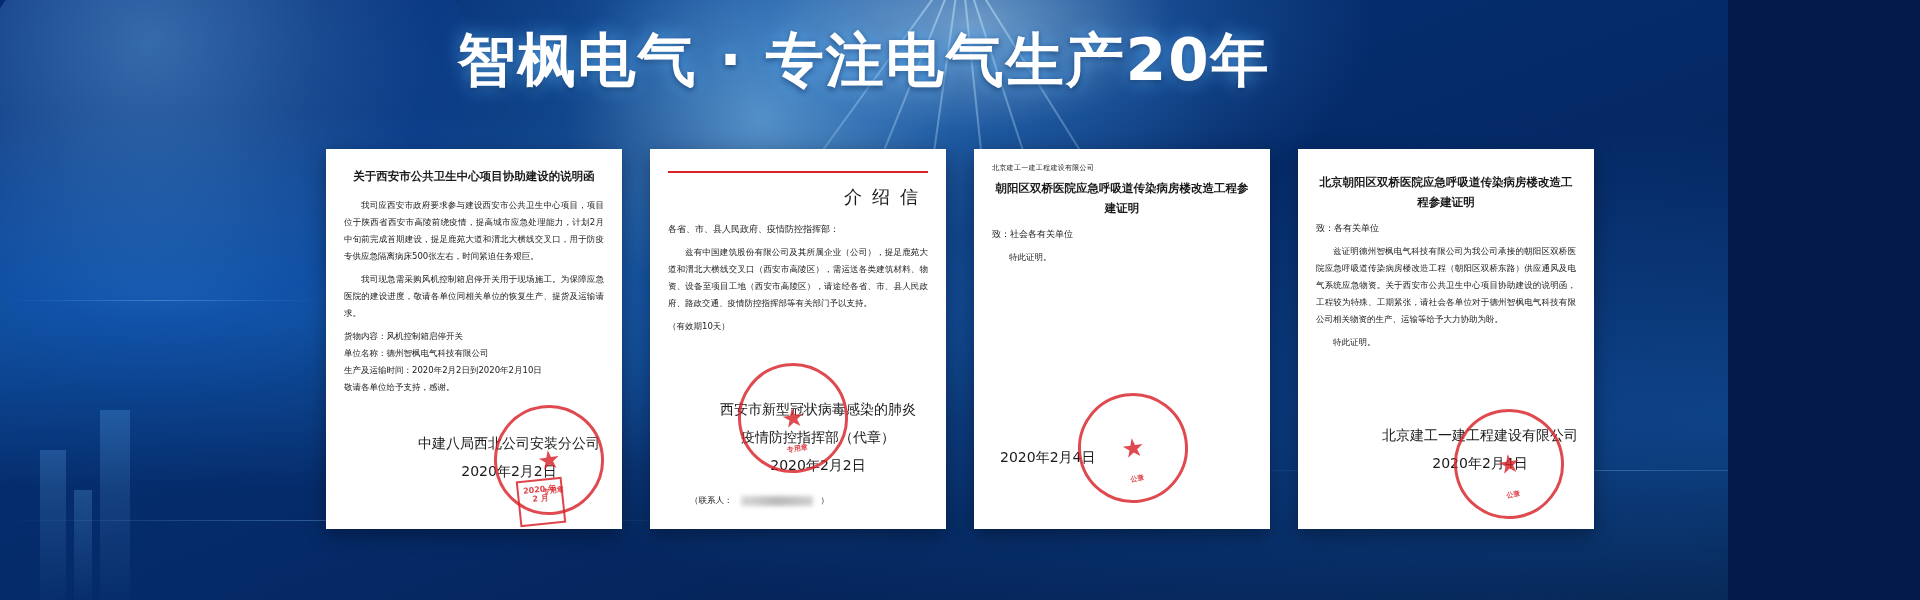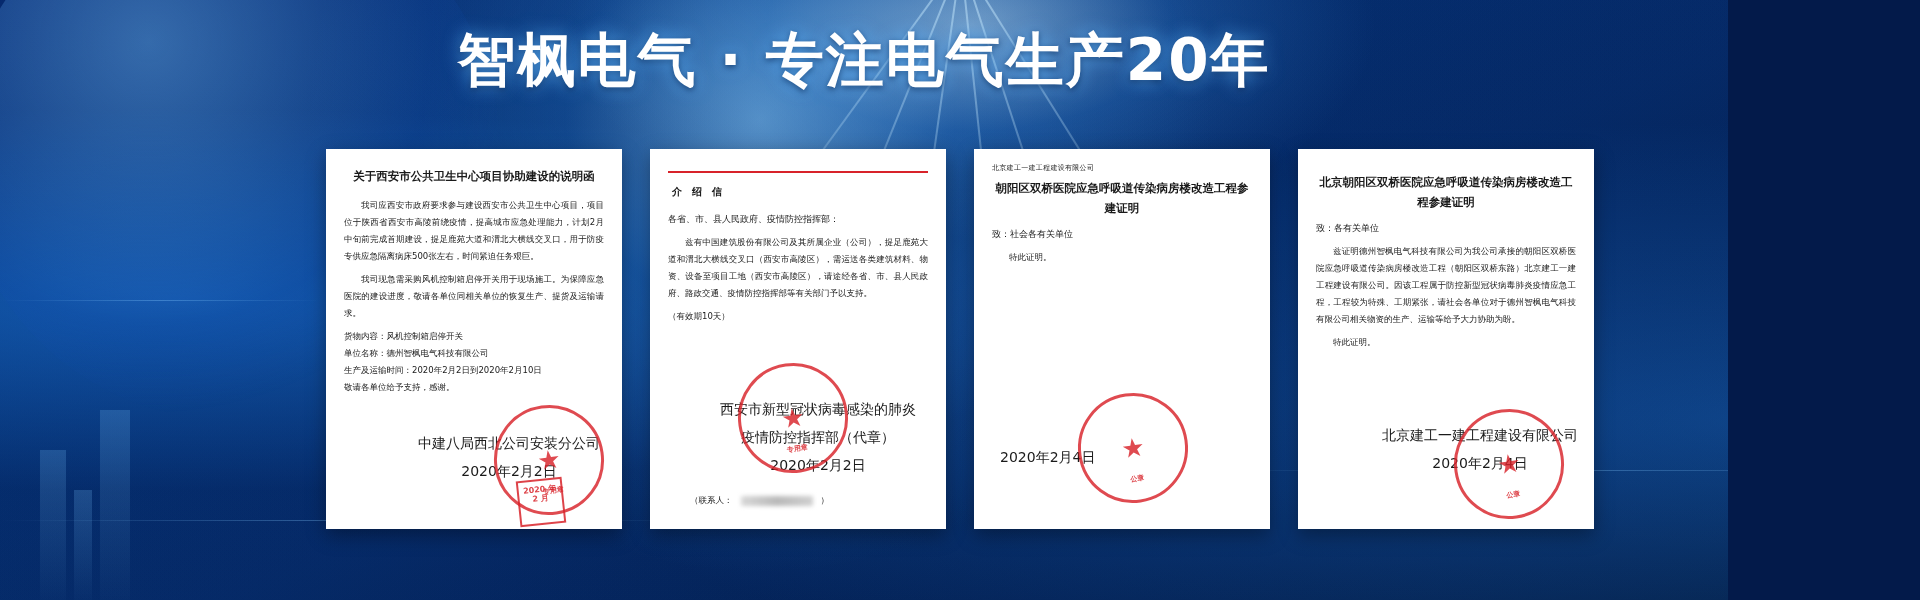--- a/index.html
+++ b/index.html
@@ -126,24 +126,24 @@
     letter-spacing: 1px;
     line-height: 1.8;
     margin-top: 12px;
   }
   .redline {
     height: 2px;
     background: #d8232a;
     margin: 8px 0 12px 0;
   }
   .doc-subtitle {
-    text-align: left;
-    font-size: 10px;
+    text-align: right;
+    font-size: 18px;
     letter-spacing: 10px;
-    font-weight: bold;
+    font-weight: normal;
     margin: 6px 0 14px 4px;
   }
   .doc-to {
     font-size: 9px;
     margin-bottom: 8px;
   }
   .doc-p {
     font-size: 8.5px;
     line-height: 2.0;
     text-align: justify;
@@ -315,21 +315,21 @@
           <div class="star">★</div>
           <div class="subtext">公章</div>
         </div>
       </div>
     </div>
 
     <div class="doc">
       <div class="doc-inner">
         <div class="doc-title" style="margin-top:10px;">北京朝阳区双桥医院应急呼吸道传染病房楼改造工程参建证明</div>
         <div class="doc-to">致：各有关单位</div>
-        <p class="doc-p">兹证明德州智枫电气科技有限公司为我公司承接的朝阳区双桥医院应急呼吸道传染病房楼改造工程（朝阳区双桥东路）北京建工一建工程建设有限公司。因该工程属于防控新型冠状病毒肺炎疫情应急工程，工程较为特殊、工期紧张，请社会各单位对于德州智枫电气科技有限公司相关物资的生产、运输等给予大力协助为盼。</p>
+        <p class="doc-p">兹证明德州智枫电气科技有限公司为我公司承接的朝阳区双桥医院应急呼吸道传染病房楼改造工程（朝阳区双桥东路）供应通风及电气系统应急物资。关于西安市公共卫生中心项目协助建设的说明函，工程较为特殊、工期紧张，请社会各单位对于德州智枫电气科技有限公司相关物资的生产、运输等给予大力协助为盼。</p>
         <p class="doc-p">特此证明。</p>
         <div class="doc-sign" style="right:16px; bottom:52px;">
           <div>北京建工一建工程建设有限公司</div>
           <div>2020年2月4日</div>
         </div>
         <div class="stamp" style="right:30px; bottom:10px;">
           <div class="star">★</div>
           <div class="subtext">公章</div>
         </div>
       </div>

